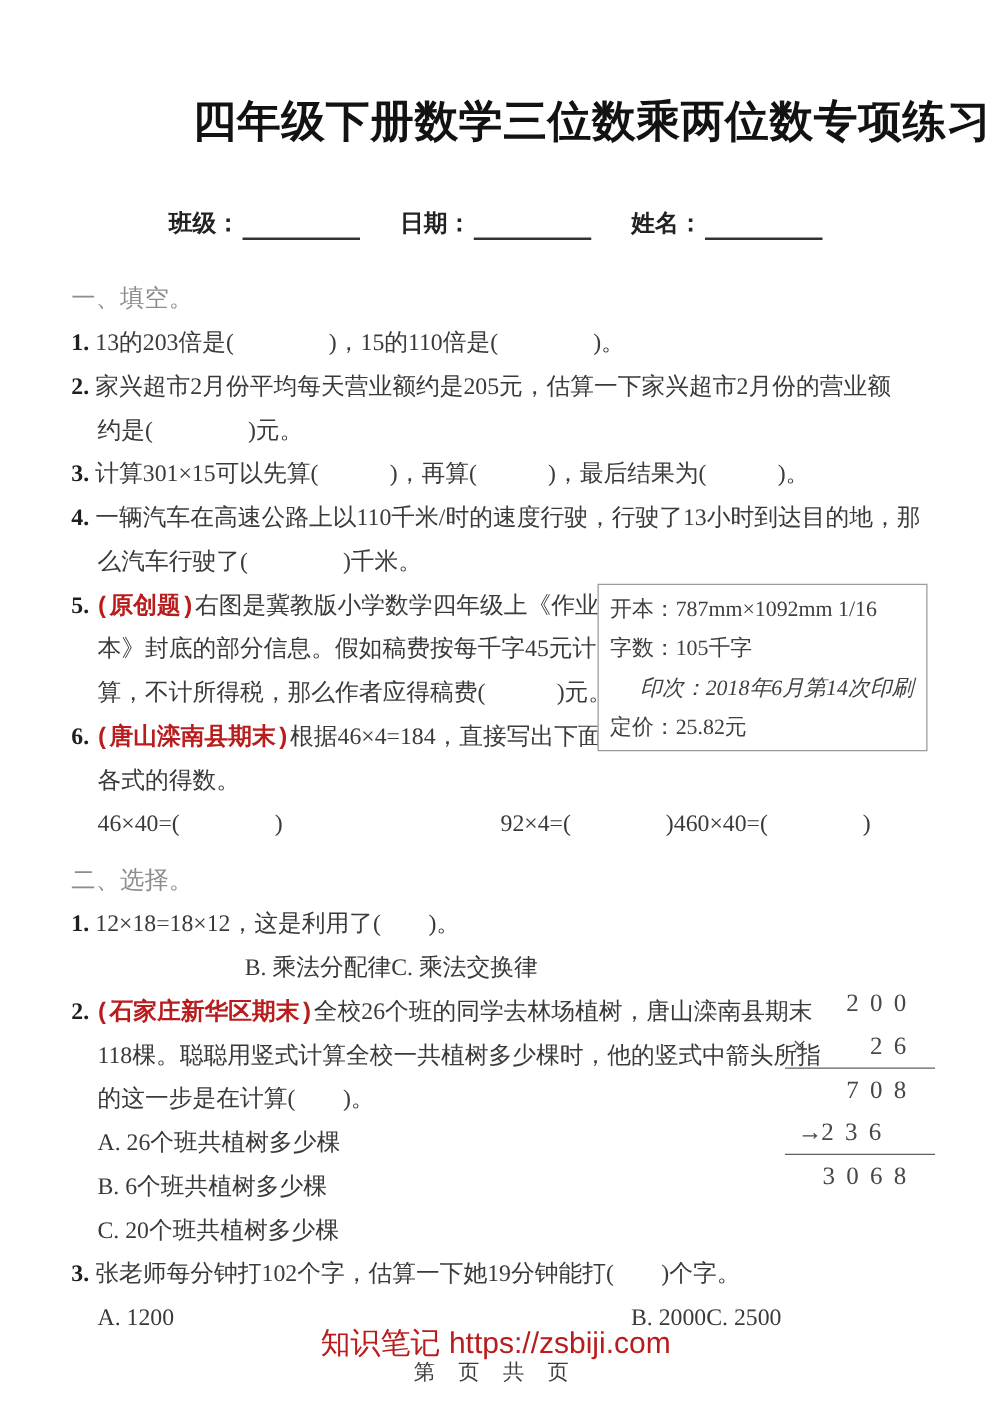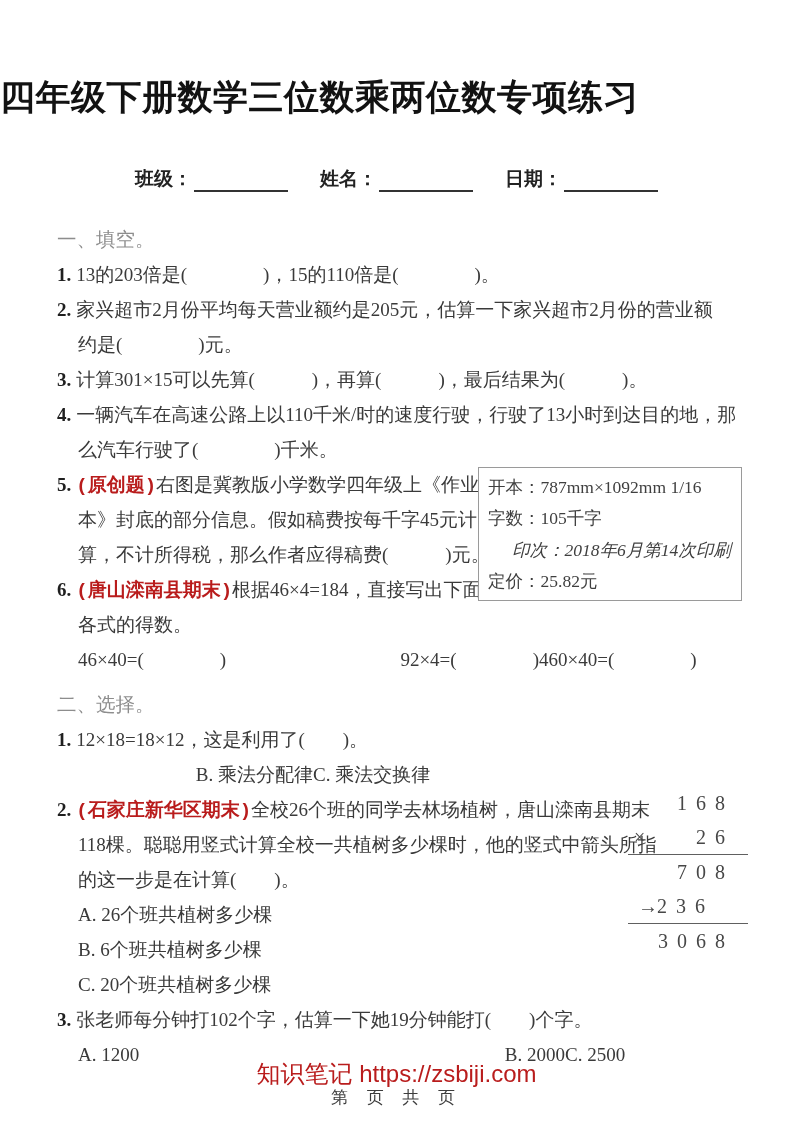--- a/index.html
+++ b/index.html
@@ -3,21 +3,21 @@
 <meta charset="utf-8">
 <style>
   html,body { margin:0; padding:0; background:#ffffff; }
   .page {
     position:relative; width:793px; height:1122px; background:#ffffff;
     font-family:"Liberation Serif","DejaVu Serif",serif;
     color:#3a3a3a; font-size:19px; overflow:hidden;
   }
   .title {
     position:absolute; top:74px; left:0; width:100%;
-    text-align:left; font-family:"Liberation Sans","DejaVu Sans",sans-serif;
+    text-align:right; font-family:"Liberation Sans","DejaVu Sans",sans-serif;
     font-weight:bold; font-size:35px; color:#121212; letter-spacing:0.5px;
   }
   .meta {
     position:absolute; top:166px; left:0; width:100%;
     display:flex; justify-content:center; gap:32px;
     font-family:"Liberation Sans","DejaVu Sans",sans-serif;
     font-size:19px; color:#222222; font-weight:bold;
   }
   .meta-item { display:flex; align-items:flex-end; }
   .blank { display:inline-block; width:94px; border-bottom:2px solid #333; height:20px; margin-left:2px; }
@@ -66,25 +66,25 @@
 <div class="page">
 
   <div class="title">四年级下册数学三位数乘两位数专项练习</div>
 
   <div class="meta">
     <div class="meta-item">
       <span>班级：</span>
       <span class="blank"></span>
     </div>
     <div class="meta-item">
-      <span>姓名：</span>
+      <span>日期：</span>
       <span class="blank"></span>
     </div>
     <div class="meta-item">
-      <span>日期：</span>
+      <span>姓名：</span>
       <span class="blank"></span>
     </div>
   </div>
 
   <div class="content">
 
     <div class="line heading">一、填空。</div>
 
     <div class="line"><span class="qn">1.</span><span>13的203倍是(　　　　)，15的110倍是(　　　　)。</span></div>
 
@@ -136,21 +136,21 @@
   </div>
 
   <div class="book-box">
     <div>开本：787mm×1092mm  1/16</div>
     <div>字数：105千字</div>
     <div class="kai">印次：2018年6月第14次印刷</div>
     <div>定价：25.82元</div>
   </div>
 
   <div class="mult">
-    <div class="m-row">168</div>
+    <div class="m-row">200</div>
     <div class="m-row">
       <span class="m-times">×</span><span>26</span>
     </div>
     <div class="m-rule"></div>
     <div class="m-row">708</div>
     <div class="m-row m-shift">
       <span class="m-arrow">→</span><span>236</span>
     </div>
     <div class="m-rule"></div>
     <div class="m-row">3068</div>

